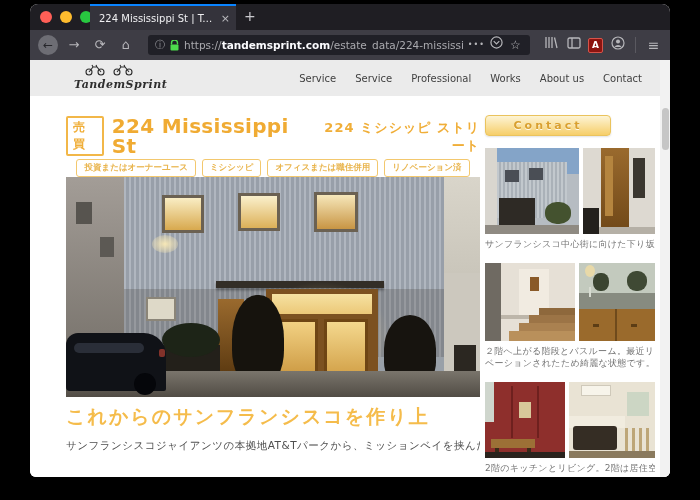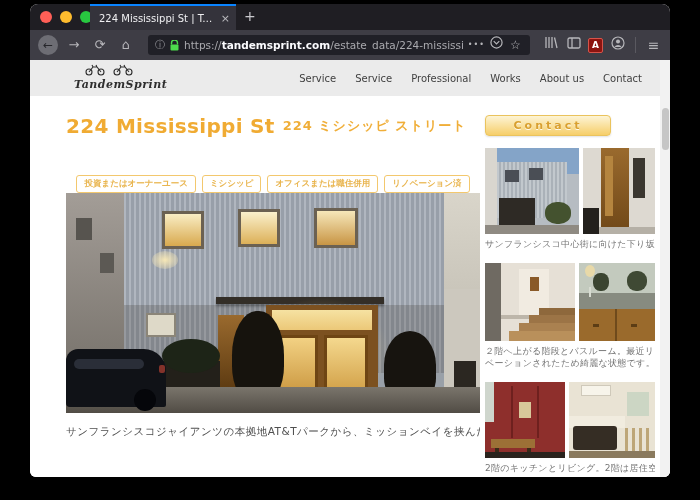--- a/index.html
+++ b/index.html
@@ -43,21 +43,21 @@
   .sitenav span{font-size:10px;color:#3f3f3f;}
   .content{position:relative;}
   .main{position:absolute;left:36px;top:0;width:414px;}
   .headrow{margin-top:20px;display:flex;align-items:flex-end;gap:8px;}
   .badge{border:2px solid #f2b748;color:#f0ae38;font-size:12px;font-weight:bold;
          padding:1px 5px;border-radius:2px;letter-spacing:1px;}
   .h1{color:#f0ab33;font-size:20px;font-weight:bold;letter-spacing:.3px;line-height:1;}
   .h1-ja{color:#f0ae38;font-size:13px;font-weight:bold;padding-bottom:1px;letter-spacing:1px;text-align:right;}
   .tagrow{margin-top:3px;display:flex;justify-content:center;gap:6px;}
   .tag{border:1px solid #f3c86e;color:#e9b54e;background:#fff;font-size:8.5px;font-weight:bold;
-       padding:2px 7px;border-radius:3px;white-space:nowrap;margin-top:36px;}
+       padding:2px 7px;border-radius:3px;white-space:nowrap;}
   .photo-main{position:relative;width:414px;height:220px;overflow:hidden;background:#99a0a8;}
   .abs{position:absolute;}
   .h2{margin-top:8px;color:#f5bc4b;font-size:19px;font-weight:bold;letter-spacing:2px;line-height:22px;}
   .para{margin-top:8px;color:#4f4f4f;font-size:10.5px;letter-spacing:.5px;}
   .para div{line-height:20px;white-space:nowrap;overflow:hidden;}
   
   .side{position:absolute;left:455px;top:0;width:170px;}
   .contact-btn{margin-top:19px;width:126px;height:21px;border-radius:4px;box-sizing:border-box;
       border:1px solid #eac35d;background:linear-gradient(#fdf4d5,#f6ce69);
       color:#d9a02f;font-size:11px;font-weight:bold;letter-spacing:3px;text-align:center;
@@ -150,20 +150,21 @@
         <span>Works</span>
         <span>About us</span>
         <span>Contact</span>
       </div>
     </div>
 
     <div class="content">
 
       <div class="main">
         <div class="headrow">
+          <span class="badge">売買</span>
           <span class="h1">224 Mississippi St</span>
           <span class="h1-ja">224 ミシシッピ ストリート</span>
         </div>
         <div class="tagrow">
           <span class="tag">投資またはオーナーユース</span>
           <span class="tag">ミシシッピ</span>
           <span class="tag">オフィスまたは職住併用</span>
           <span class="tag">リノベーション済</span>
         </div>
 
@@ -193,20 +194,21 @@
           <div class="abs" style="left:166px;top:118px;width:52px;height:92px;background:#16130d;border-radius:48% 48% 40% 40%;"></div>
           <div class="abs" style="left:318px;top:138px;width:52px;height:68px;background:#17140f;border-radius:50% 50% 30% 30%;"></div>
           <div class="abs" style="left:0;right:0;bottom:0;height:26px;background:linear-gradient(#7a756c,#514c45);"></div>
           <div class="abs" style="left:0;bottom:6px;width:100px;height:58px;background:#101217;border-radius:12px 22px 2px 4px;"></div>
           <div class="abs" style="left:8px;bottom:44px;width:70px;height:10px;background:#2a2e38;border-radius:6px;"></div>
           <div class="abs" style="left:68px;bottom:2px;width:22px;height:22px;background:#05060a;border-radius:50%;"></div>
           <div class="abs" style="left:93px;bottom:40px;width:6px;height:8px;background:#83322a;border-radius:2px;"></div>
         </div>
 
         <div class="h2">
+          <div>これからのサンフランシスコを作り上</div>
         </div>
 
         <div class="para">
           <div>サンフランシスコジャイアンツの本拠地AT&amp;Tパークから、ミッションベイを挟んだこちら</div>
 
         </div>
       </div>
 
       <div class="side">
         <div class="contact-btn">Contact</div>

